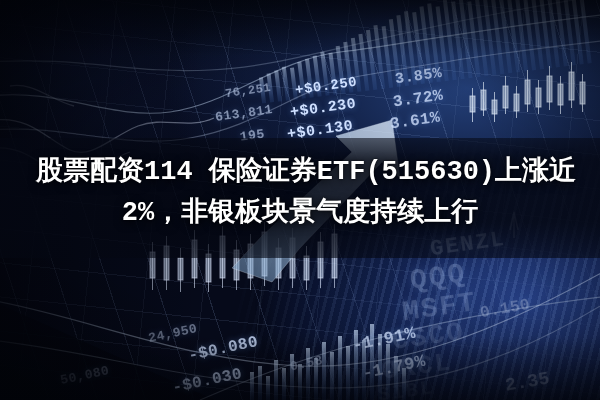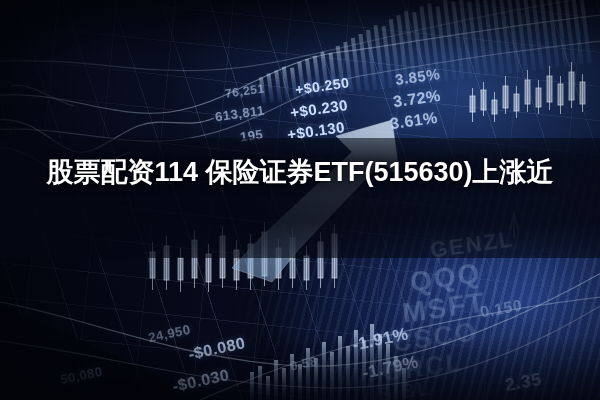--- a/index.html
+++ b/index.html
@@ -1,21 +1,21 @@
 <!DOCTYPE html>
 <html><head>
 <meta charset="utf-8">
 <style>
   html,body{margin:0;padding:0;background:#000;}
   #stage{
     position:relative;
     width:600px;height:400px;
     overflow:hidden;
     background:#4c1d95;
-    font-family:Liberation Sans, sans-serif;
+    font-family:Liberation Mono, monospace;
   }
 
   
   .layer{position:absolute;inset:0;}
 
   .bg-base{
     background:
       radial-gradient(ellipse 70% 60% at 78% 22%, #24407a 0%, rgba(26,48,100,0.55) 38%, rgba(10,18,44,0) 72%),
       radial-gradient(ellipse 60% 55% at 88% 75%, #2a4691 0%, rgba(28,52,120,0.5) 42%, rgba(8,14,36,0) 76%),
       radial-gradient(ellipse 55% 50% at 12% 18%, rgba(12,20,48,0.9) 0%, rgba(6,10,26,1) 70%),
@@ -315,15 +315,16 @@
   </div>
 
   <div class="layer leftfade"></div>
   <div class="layer topfade"></div>
   <div class="layer botfade"></div>
   <div class="layer vig"></div>
   <div class="scrim"></div>
 
   <div class="headline">
     <span class="ln">股票配资114 保险证券ETF(515630)上涨近</span>
+    <span class="ln">2%，非银板块景气度持续上行</span>
   </div>
 
 </div>
 
 </body></html>

